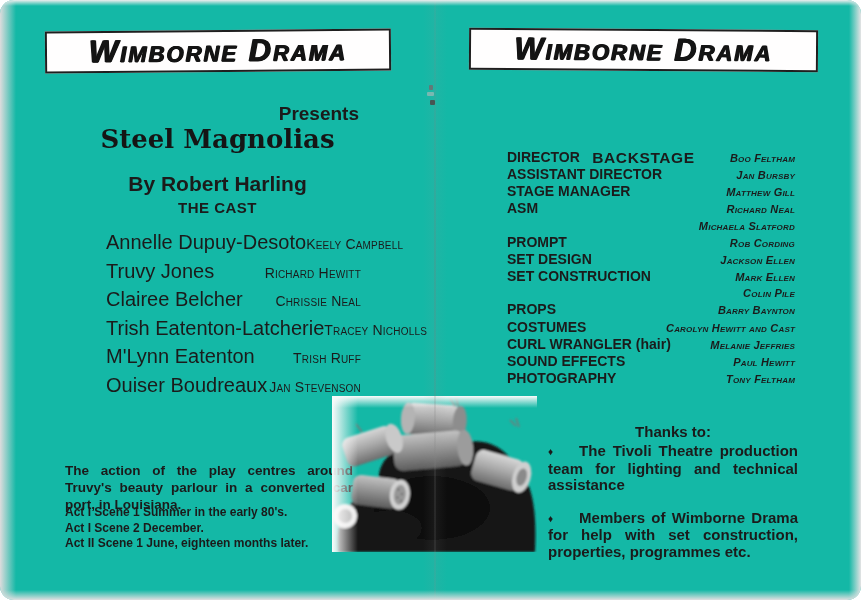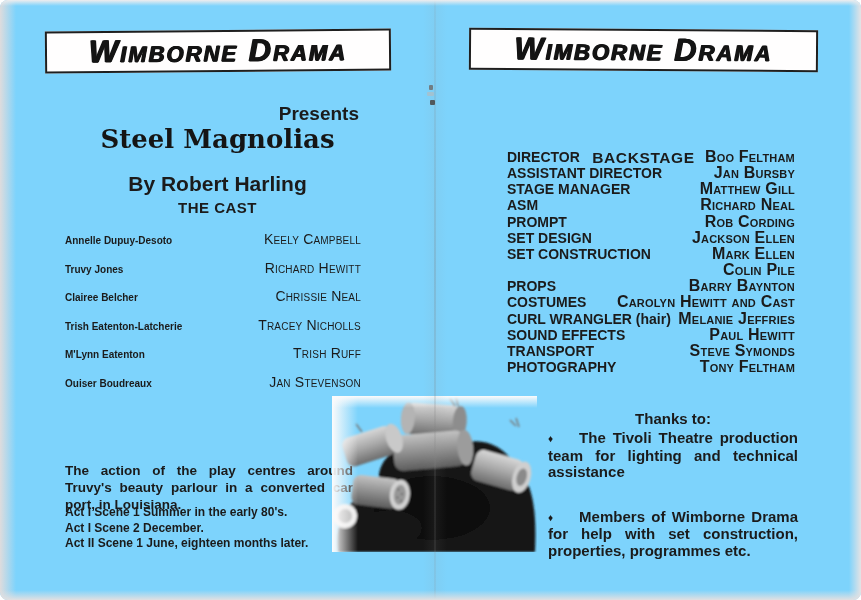--- a/index.html
+++ b/index.html
@@ -1,20 +1,20 @@
 <!DOCTYPE html>
 <html><head>
 <meta charset="utf-8">
 <style>
   * { margin:0; padding:0; box-sizing:border-box; }
   html,body { width:861px; height:600px; background:#ffffff; }
   body { font-family:"Liberation Sans", sans-serif; color:#1b1b1b; }
 
-  .scan { position:relative; width:861px; height:600px; background:#7dd3fc;
-          border-radius:8px; overflow:hidden;padding-left:12px; }
+  .scan { position:relative; width:861px; height:600px; background:#14b8a6;
+          border-radius:14px; overflow:hidden;padding-left:12px; }
 
   
   .edge { position:absolute; pointer-events:none; }
   .edge-left  { left:0; top:0; bottom:0; width:16px;
                 background:linear-gradient(90deg,#dedcdd,rgba(252,251,251,0)); }
   .edge-right { right:0; top:0; bottom:0; width:12px;
                 background:linear-gradient(270deg,#e5e3e4,rgba(252,251,251,0)); }
   .edge-bottom{ left:0; right:0; bottom:0; height:10px;
                 background:linear-gradient(0deg,#e2e0e1,rgba(252,251,251,0)); }
   .edge-top   { left:0; right:0; top:0; height:6px;
@@ -46,43 +46,43 @@
   .play-title { position:absolute; left:0; top:124px; width:435px; text-align:center;
                 font-family:"DejaVu Serif", serif; font-size:26px; font-weight:bold;
                 letter-spacing:0px; color:#151515; }
   .byline { position:absolute; left:0; top:172px; width:435px; text-align:center;
             font-size:21px; font-weight:bold; }
   .cast-heading { position:absolute; left:0; top:199px; width:435px; text-align:center;
                   font-size:15px; font-weight:bold; letter-spacing:.5px; }
 
   .cast-table { position:absolute; left:65px; top:231px; width:296px; }
   .cast-row { display:flex; justify-content:space-between; align-items:baseline; height:28.6px; }
-  .cast-role  { font-size:10px; font-weight:bold; white-space:nowrap; }
+  .cast-role  { font-size:20px; font-weight:normal; white-space:nowrap;margin-left:41px; }
   .cast-actor { font-size:14px; font-weight:normal; font-variant:small-caps;
                 letter-spacing:.2px; white-space:nowrap; }
 
   .synopsis { position:absolute; left:65px; top:462px; width:288px;
               font-size:13.5px; font-weight:bold; line-height:17px; text-align:justify; }
   .acts { position:absolute; left:65px; top:505px; width:300px; }
   .act-line { font-size:12px; font-weight:bold; line-height:15.5px; }
 
   
   .backstage-heading { position:absolute; left:469px; top:108px; width:349px; text-align:center;
                        font-size:15.5px; font-weight:bold; letter-spacing:.6px;margin-top:41px; }
   .crew-table { position:absolute; left:507px; top:149px; width:288px; }
   .crew-row { display:flex; justify-content:space-between; align-items:baseline; line-height:16.15px; }
   .crew-role { font-size:14px; font-weight:bold; white-space:nowrap; }
-  .crew-name { font-size:16px; font-weight:bold; font-variant:small-caps;
-               letter-spacing:.2px; white-space:nowrap; }
+  .crew-name { font-size:11px; font-weight:bold; font-variant:small-caps;
+               letter-spacing:.2px; white-space:nowrap;font-style:italic; }
 
   .thanks { position:absolute; left:548px; top:410px; width:250px; }
-  .thanks-heading { text-align:center; font-size:15px; font-weight:bold; margin-bottom:3px; }
+  .thanks-heading { text-align:center; font-size:15px; font-weight:bold; margin-bottom:3px;margin-top:13px; }
   .thanks-item { text-align:justify; font-size:15px; font-weight:bold;
                  line-height:16.6px; }
-  .thanks-item + .thanks-item { margin-top:28px; }
+  .thanks-item + .thanks-item { margin-top:16px; }
   .bullet { display:inline-block; font-size:10px; vertical-align:1px; margin-right:26px; }
 
   
   .photo { position:absolute; left:332px; top:396px; }
 </style>
 </head>
 <body>
 
 <div class="scan">
 
@@ -144,20 +144,24 @@
     </div>
     <div class="crew-row">
       <span class="crew-role">STAGE MANAGER</span>
       <span class="crew-name">Matthew Gill</span>
     </div>
     <div class="crew-row">
       <span class="crew-role">ASM</span>
       <span class="crew-name">Richard Neal</span>
     </div>
     <div class="crew-row">
+      <span class="crew-role"></span>
+      <span class="crew-name">Michaela Slatford</span>
+    </div>
+    <div class="crew-row">
       <span class="crew-role">PROMPT</span>
       <span class="crew-name">Rob Cording</span>
     </div>
     <div class="crew-row">
       <span class="crew-role">SET DESIGN</span>
       <span class="crew-name">Jackson Ellen</span>
     </div>
     <div class="crew-row">
       <span class="crew-role">SET CONSTRUCTION</span>
       <span class="crew-name">Mark Ellen</span>
@@ -174,24 +178,20 @@
       <span class="crew-role">COSTUMES</span>
       <span class="crew-name">Carolyn Hewitt and Cast</span>
     </div>
     <div class="crew-row">
       <span class="crew-role">CURL WRANGLER (hair)</span>
       <span class="crew-name">Melanie Jeffries</span>
     </div>
     <div class="crew-row">
       <span class="crew-role">SOUND EFFECTS</span>
       <span class="crew-name">Paul Hewitt</span>
-    </div>
-    <div class="crew-row">
-      <span class="crew-role">TRANSPORT</span>
-      <span class="crew-name">Steve Symonds</span>
     </div>
     <div class="crew-row">
       <span class="crew-role">PHOTOGRAPHY</span>
       <span class="crew-name">Tony Feltham</span>
     </div>
   </div>
 
   <div class="thanks">
     <div class="thanks-heading">Thanks to:</div>
     <p class="thanks-item"><span class="bullet">♦</span><span>The Tivoli Theatre production team for lighting and technical assistance</span></p>

